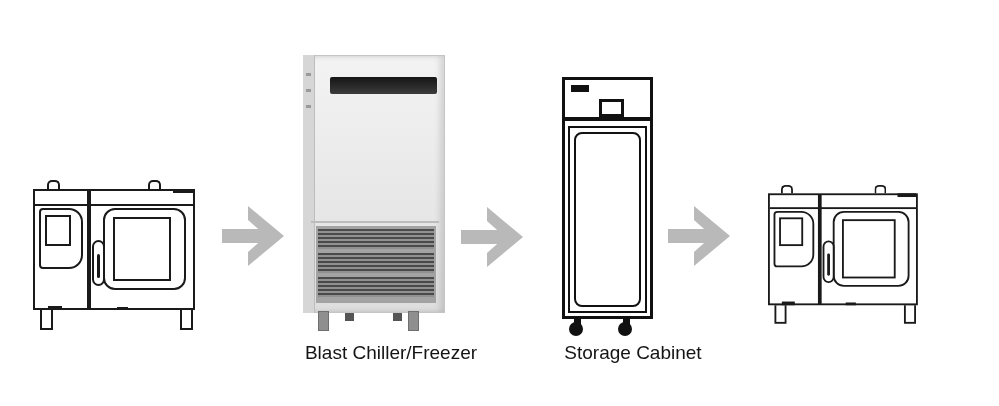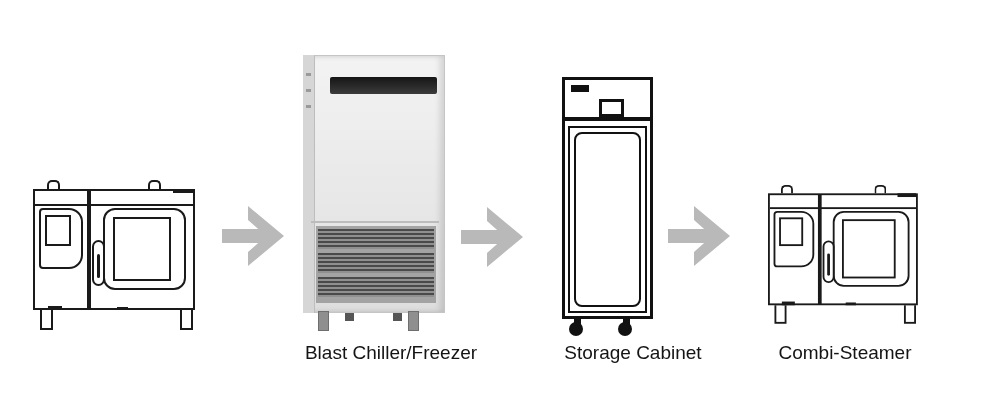--- a/index.html
+++ b/index.html
@@ -175,15 +175,14 @@
     <div class="c-window"></div>
     <div class="c-handle">
         <i></i>
       </div>
     <div class="c-mark-l"></div>
     <div class="c-mark-m"></div>
   </div>
 
   <div class="stage-label lbl-3">Storage Cabinet</div>
   <div class="stage-label lbl-2">Blast Chiller/Freezer</div>
-  <div class="stage-label lbl-4">Combi-Steamer</div>
 
 </div>
 
 </body></html>

